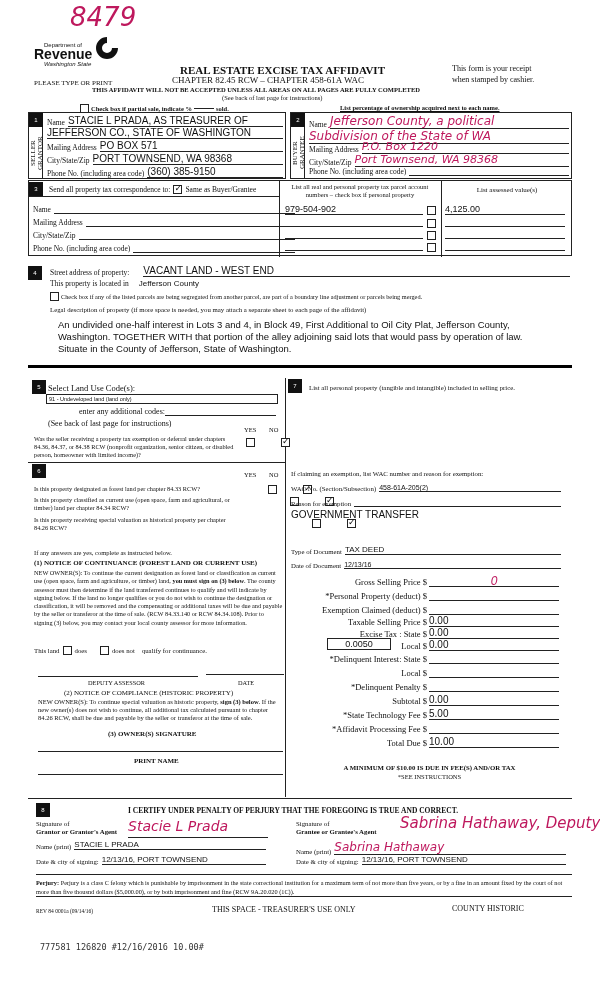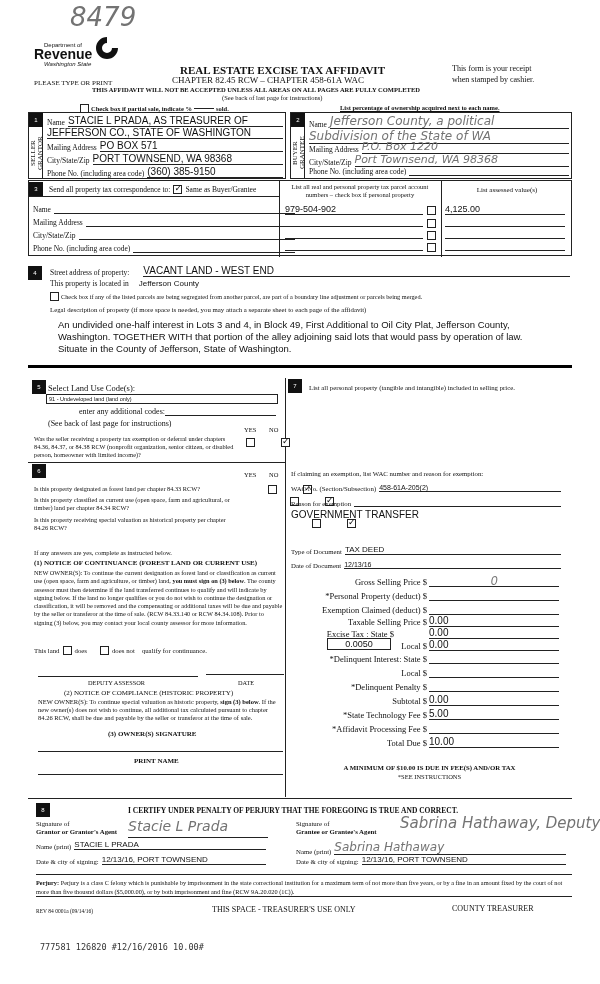--- a/index.html
+++ b/index.html
@@ -1,20 +1,20 @@
 <!DOCTYPE html>
 <html><head>
 <meta charset="utf-8">
 <style>
   * { box-sizing: border-box; margin: 0; padding: 0; }
   html, body { width: 600px; height: 984px; background: #fff; overflow: hidden; }
   body { font-family: "Liberation Serif", serif; color: #111; position: relative; font-size: 8px; }
   .abs { position: absolute; }
   .sans { font-family: "Liberation Sans", sans-serif; }
-  .hand { font-family: "DejaVu Sans", sans-serif; font-style: italic; font-weight: 300; color: #737373; }
+  .hand { font-family: "DejaVu Sans", sans-serif; font-style: italic; font-weight: 300; color: #be185d; }
   .secnum { position: absolute; width: 14px; height: 14px; background: #111; color: #fff; font-size: 6px; text-align: center; line-height: 14px; font-family: "Liberation Sans", sans-serif; }
   .uline { border-bottom: 1px solid #222; }
   .cb { display: inline-block; width: 9px; height: 9px; border: 1px solid #222; vertical-align: middle; position: relative; background: #fff; }
   .cb.checked::after { content: "\2713"; position: absolute; left: 0; top: -3px; font-size: 9px; font-family: "DejaVu Sans", sans-serif; }
   .box { position: absolute; border: 1px solid #222; }
   .vlabel { position: absolute; writing-mode: vertical-rl; transform: rotate(180deg); font-size: 7px; text-align: center; line-height: 8px; }
   .row { position: absolute; display: flex; align-items: flex-end; white-space: nowrap; }
   .lbl { font-size: 7.5px; }
   .val { font-family: "Liberation Sans", sans-serif; font-size: 10px; }
   .fee-row { position: absolute; right: 60px; display: flex; align-items: flex-end; font-size: 8.5px; white-space: nowrap; }
@@ -260,21 +260,21 @@
       <span class="f-line"></span>
     </div>
   <div class="fee-row" style="top:225px;right:13px;">
       <span class="f-lbl">Exemption Claimed (deduct) $</span>
       <span class="f-line"></span>
     </div>
   <div class="fee-row" style="top:237px;right:13px;">
       <span class="f-lbl">Taxable Selling Price $</span>
       <span class="f-line">0.00</span>
     </div>
-  <div class="fee-row" style="top:249px;right:13px;gap:33px;">
+  <div class="fee-row" style="top:249px;right:13px;">
       <span class="f-lbl">Excise Tax : State $</span>
       <span class="f-line">0.00</span>
     </div>
   <div class="abs sans" style="left:40px;top:260px;width:64px;height:12px;border:1px solid #222;font-size:9px;text-align:center;line-height:11px;">0.0050</div>
   <div class="fee-row" style="top:261px;right:13px;">
       <span class="f-lbl">Local $</span>
       <span class="f-line">0.00</span>
     </div>
   <div class="fee-row" style="top:274px;right:13px;">
       <span class="f-lbl">*Delinquent Interest: State $</span>
@@ -339,14 +339,14 @@
     </div>
   <div class="row" style="left:268px;top:55px;width:270px;">
       <span class="lbl" style="font-size:6.8px;">Date &amp; city of signing:</span>
       <span class="uline sans" style="flex:1;margin-left:3px;font-size:8px;">12/13/16, PORT TOWNSEND</span>
     </div>
 </div>
 
 <div class="abs" style="left:36px;top:874px;width:536px;font-size:6.3px;line-height:9px;border-top:1px solid #222;border-bottom:1px solid #222;padding-top:3px;"><b>Perjury:</b><span> Perjury is a class C felony which is punishable by imprisonment in the state correctional institution for a maximum term of not more than five years, or by a fine in an amount fixed by the court of not more than five thousnd dollars ($5,000.00), or by both imprisonment and fine (RCW 9A.20.020 (1C)).</span></div>
 <div class="abs" style="left:36px;top:908px;font-size:5.5px;">REV 84 0001a (09/14/16)</div>
 <div class="abs" style="left:212px;top:905px;font-size:8px;">THIS SPACE - TREASURER'S USE ONLY</div>
-<div class="abs" style="left:452px;top:904px;font-size:8px;">COUNTY TREASURER</div>
+<div class="abs" style="left:452px;top:904px;font-size:8px;">COUNTY HISTORIC</div>
 <div class="abs" style="left:40px;top:942px;font-size:8.5px;font-family:'DejaVu Sans Mono',monospace;color:#333;">777581 126820 #12/16/2016 10.00#</div>
 
 </body></html>

